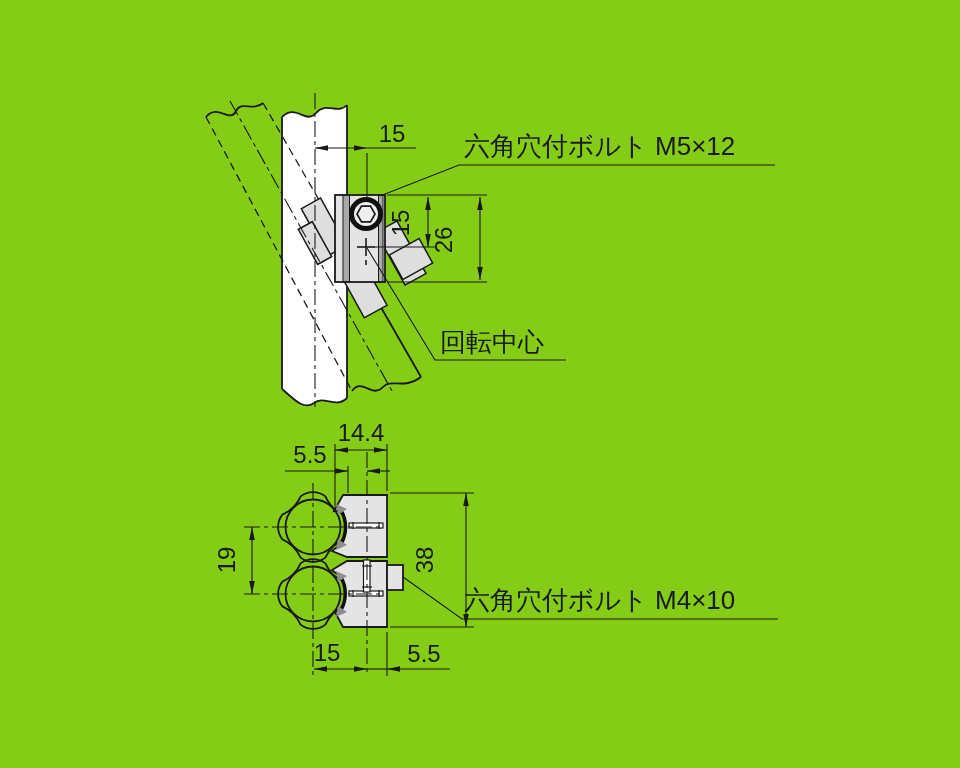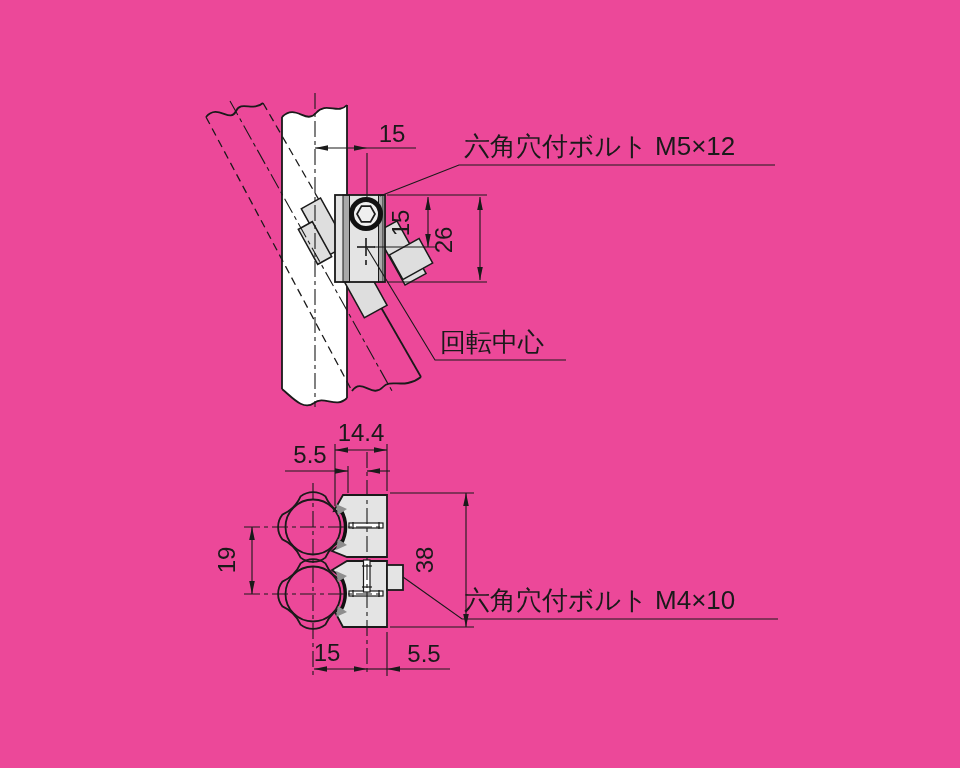--- a/index.html
+++ b/index.html
@@ -1,16 +1,16 @@
 <!DOCTYPE html>
 <html><head>
 <meta charset="utf-8">
 <style>
   html,body{margin:0;padding:0;background:#ffffff;}
-  .stage{position:relative;width:960px;height:768px;background:#ec4899;overflow:hidden;
+  .stage{position:relative;width:960px;height:768px;background:#84cc16;overflow:hidden;
          font-family:"Liberation Sans","DejaVu Sans",sans-serif;}
   svg{display:block;}
   text{fill:#1a1a1a;}
   .dim-text{font-size:24px;}
   .label-text{font-size:26px;}
   .obj{stroke:#1a1a1a;stroke-width:1.8;fill:none;}
   .objfill{stroke:#1a1a1a;stroke-width:1.8;fill:#e4e4e4;}
   .thin{stroke:#1a1a1a;stroke-width:1.1;fill:none;}
   .center{stroke:#1a1a1a;stroke-width:1.1;fill:none;stroke-dasharray:16 4 4 4;}
   .hidden-ln{stroke:#1a1a1a;stroke-width:1.3;fill:none;stroke-dasharray:8 5;}

